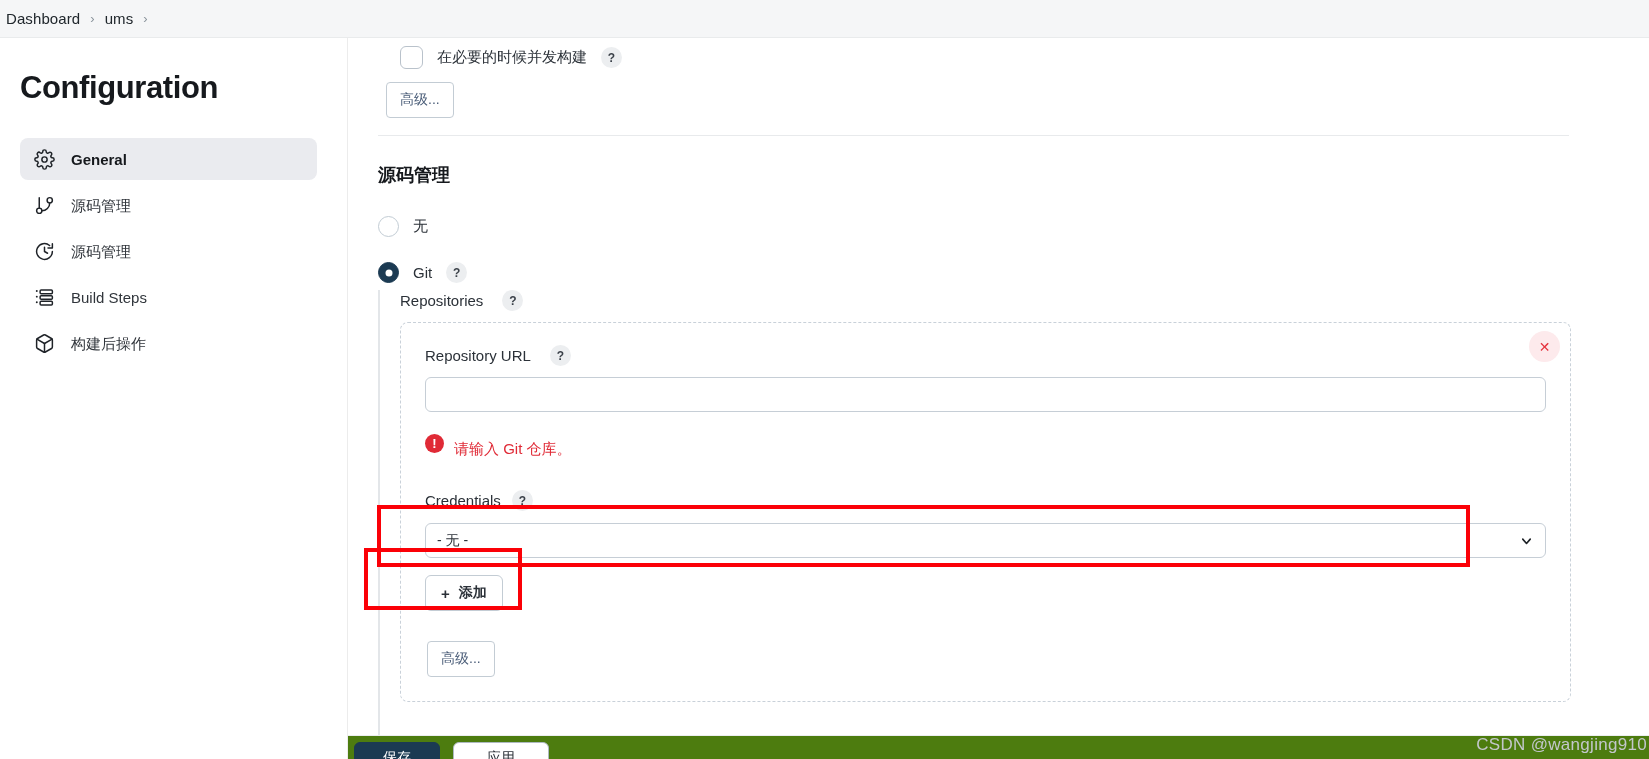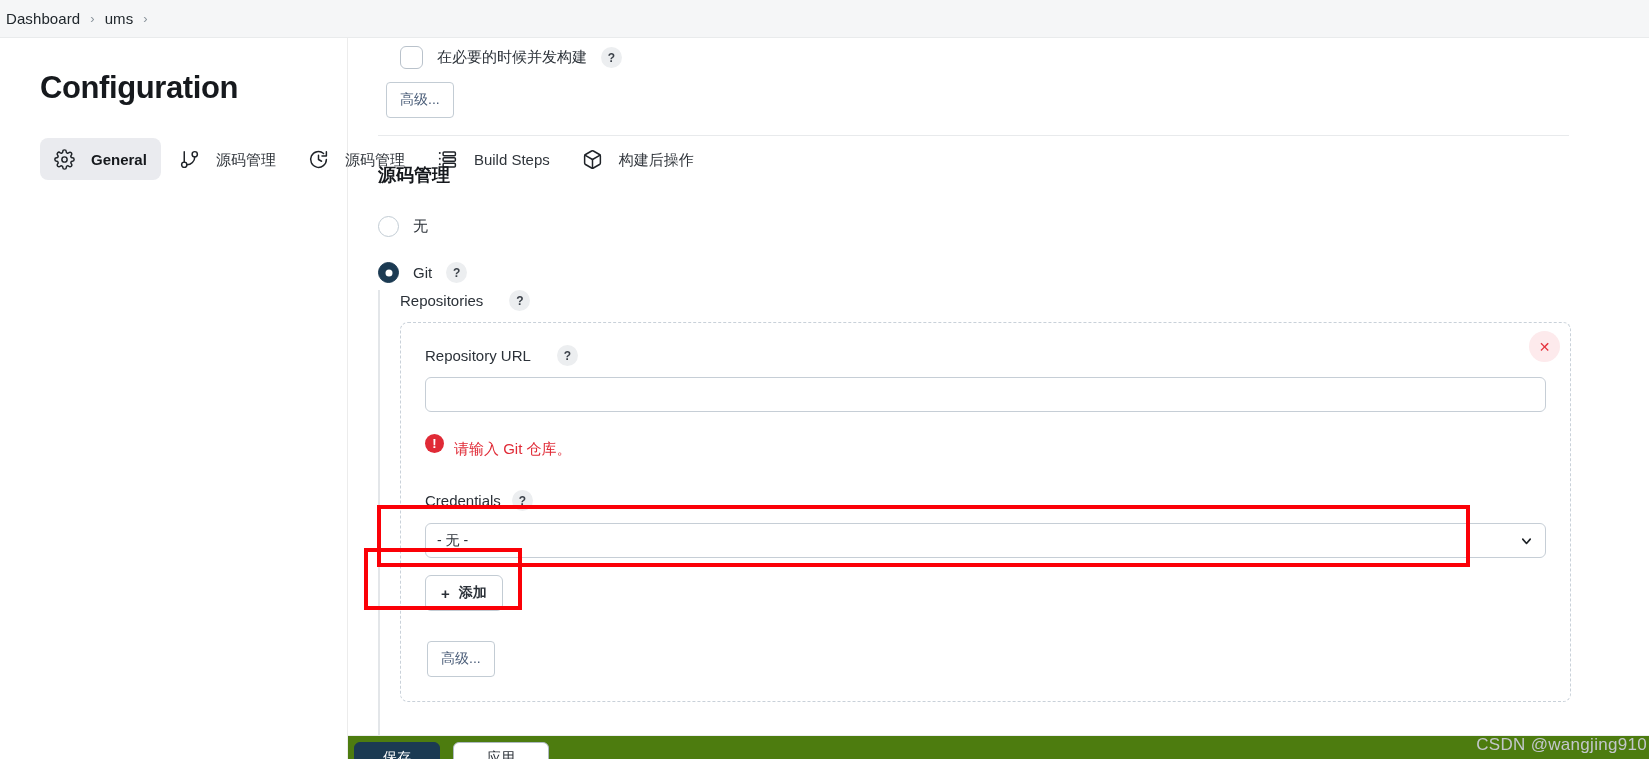--- a/index.html
+++ b/index.html
@@ -42,31 +42,31 @@
     display: flex;
     height: 721px;
   }
 
   
   .sidebar {
     width: 348px;
     flex: 0 0 348px;
     background: #ffffff;
     border-right: 1px solid #ececec;
-    padding: 32px 30px 0 40px;
+    padding: 32px 30px 0 20px;
     position: relative;
   }
   .page-title {
     font-size: 31px;
     font-weight: 700;
     color: #16191d;
     letter-spacing: -0.4px;
     margin-bottom: 32px;
   }
-  .nav { display: flex; flex-direction: row; gap: 4px; }
+  .nav { display: flex; flex-direction: column; gap: 4px; }
   .nav-item {
     display: flex;
     align-items: center;
     gap: 16px;
     height: 42px;
     padding: 0 14px;
     border-radius: 8px;
     cursor: pointer;
     color: #30353b;
     font-size: 15px;
@@ -194,21 +194,21 @@
     top: 252px;
     left: 10px;
     right: 78px;
     bottom: 0;
     border-left: 2px solid #e3e6e9;
     padding-left: 20px;
   }
   .field-label-row {
     display: flex;
     align-items: center;
-    gap: 26px;
+    gap: 19px;
     margin-bottom: 11px;
   }
   .field-label {
     font-size: 15px;
     color: #2b3138;
   }
 
   .repo-card {
     position: relative;
     border: 1.6px dashed #c9d1d9;

